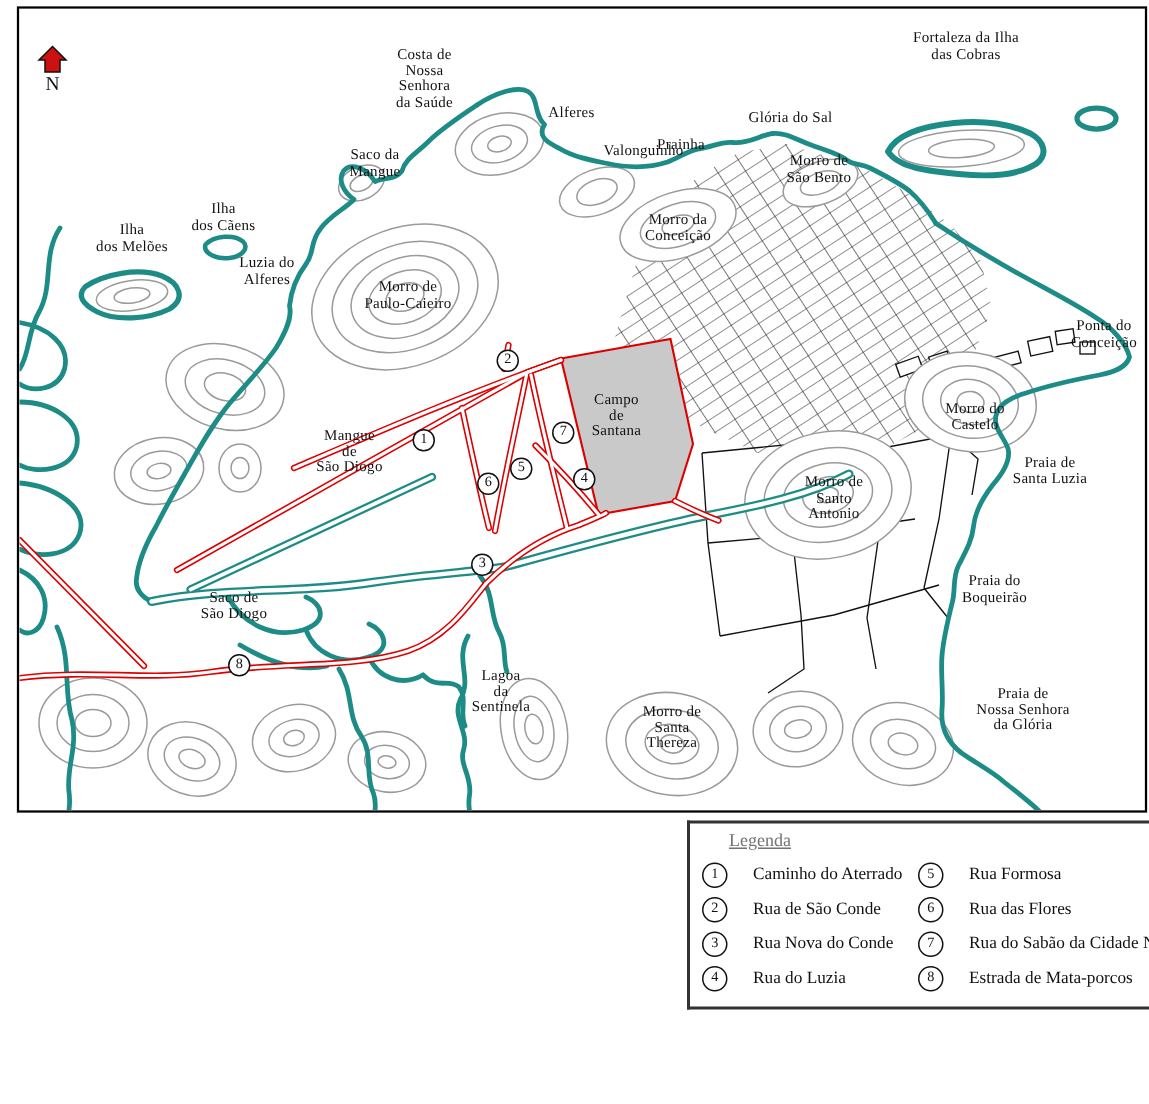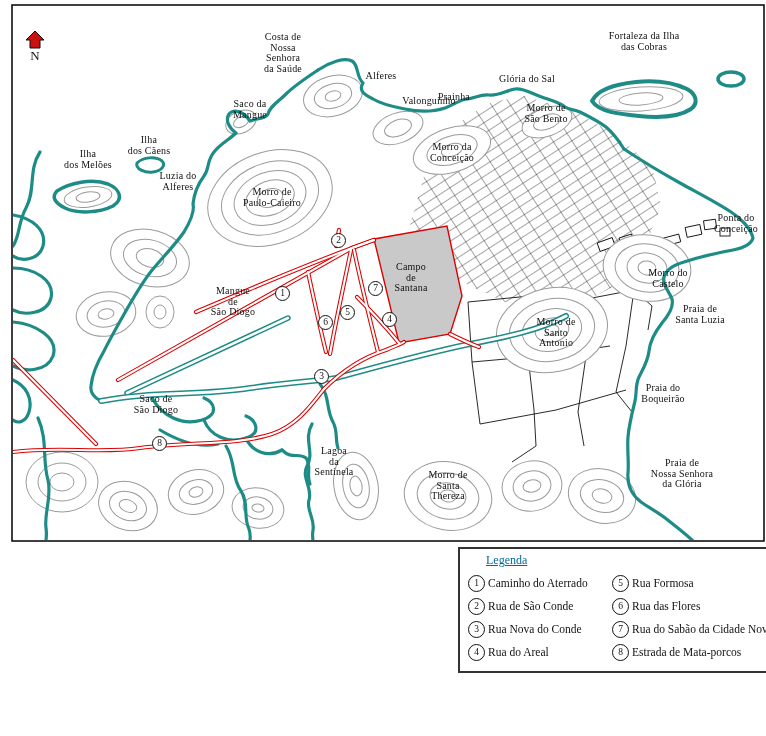--- a/index.html
+++ b/index.html
@@ -9,27 +9,27 @@
   .mlabel{position:absolute;transform:translateX(-50%);text-align:center;
           font:10px/10.5px "Liberation Serif",serif;color:#111;
           white-space:pre-line;letter-spacing:.2px;pointer-events:none;}
   .marker{position:absolute;width:13px;height:13px;border:1px solid #111;border-radius:50%;
           background:#fff;font:9.5px/13px "Liberation Serif",serif;text-align:center;color:#111;}
   .north-label{position:absolute;left:35px;top:49px;transform:translateX(-50%);
           font:13px/14px "Liberation Serif",serif;color:#111;}
   .legend-box{position:absolute;left:458px;top:547px;width:308px;height:122px;
           border:2px solid #333;border-right:none;background:#fff;}
   .legend-title{position:absolute;left:26px;top:3px;font:12px/16px "Liberation Serif",serif;
-          text-decoration:underline;color:#0369a1;text-align:right;}
+          text-decoration:underline;color:#737373;text-align:right;}
   .lcol{position:absolute;top:27px;}
   .lcol1{left:8px;} .lcol2{left:152px;}
   .lrow{display:flex;align-items:center;margin-bottom:8px;height:15px;}
   .lnum{flex:0 0 15px;width:15px;height:15px;border:1px solid #111;border-radius:50%;
         background:#fff;font:9.5px/14px "Liberation Serif",serif;text-align:center;color:#111;}
-  .ltext{margin-left:3px;font:11.5px/13px "Liberation Serif",serif;color:#111;white-space:nowrap;}
+  .ltext{margin-left:17px;font:11.5px/13px "Liberation Serif",serif;color:#111;white-space:nowrap;}
 </style>
 </head>
 <body>
 
 <div id="page">
 
   <svg width="766" height="736" viewBox="0 0 766 736">
     <defs>
       <clipPath id="mapclip">
           <rect x="13" y="6" width="750" height="534"></rect>
@@ -249,37 +249,37 @@
   <div class="mlabel" style="left:283px;top:32px">Costa de
 Nossa
 Senhora
 da Saúde</div>
   <div class="mlabel" style="left:381px;top:71px">Alferes</div>
   <div class="mlabel" style="left:429px;top:96px">Valonguinho</div>
   <div class="mlabel" style="left:527px;top:74px">Glória do Sal</div>
   <div class="mlabel" style="left:454px;top:92px">Prainha</div>
   <div class="mlabel" style="left:546px;top:103px">Morro de
 São Bento</div>
-  <div class="mlabel" style="left:644px;top:31px">Fortaleza da Ilha
+  <div class="mlabel" style="left:644px;top:21px">Fortaleza da Ilha
 das Cobras</div>
   <div class="mlabel" style="left:250px;top:99px">Saco da
 Mangue</div>
   <div class="mlabel" style="left:88px;top:149px">Ilha
 dos Melões</div>
   <div class="mlabel" style="left:149px;top:135px">Ilha
 dos Cãens</div>
   <div class="mlabel" style="left:178px;top:171px">Luzia do
 Alferes</div>
   <div class="mlabel" style="left:272px;top:187px">Morro de
 Paulo-Caieiro</div>
   <div class="mlabel" style="left:452px;top:142px">Morro da
 Conceição</div>
   <div class="mlabel" style="left:736px;top:213px">Ponta do
 Conceição</div>
-  <div class="mlabel" style="left:668px;top:268px">Morro do
+  <div class="mlabel" style="left:650px;top:268px">Morro do
 Castelo</div>
   <div class="mlabel" style="left:700px;top:304px">Praia de
 Santa Luzia</div>
   <div class="mlabel" style="left:556px;top:317px">Morro de
 Santo
 Antonio</div>
   <div class="mlabel" style="left:663px;top:383px">Praia do
 Boqueirão</div>
   <div class="mlabel" style="left:682px;top:458px">Praia de
 Nossa Senhora
@@ -318,21 +318,21 @@
       <div class="lrow">
         <span class="lnum">2</span>
         <span class="ltext">Rua de São Conde</span>
       </div>
       <div class="lrow">
         <span class="lnum">3</span>
         <span class="ltext">Rua Nova do Conde</span>
       </div>
       <div class="lrow">
         <span class="lnum">4</span>
-        <span class="ltext">Rua do Areal</span>
+        <span class="ltext">Rua do Luzia</span>
       </div>
     </div>
     <div class="lcol lcol2">
       <div class="lrow">
         <span class="lnum">5</span>
         <span class="ltext">Rua Formosa</span>
       </div>
       <div class="lrow">
         <span class="lnum">6</span>
         <span class="ltext">Rua das Flores</span>

